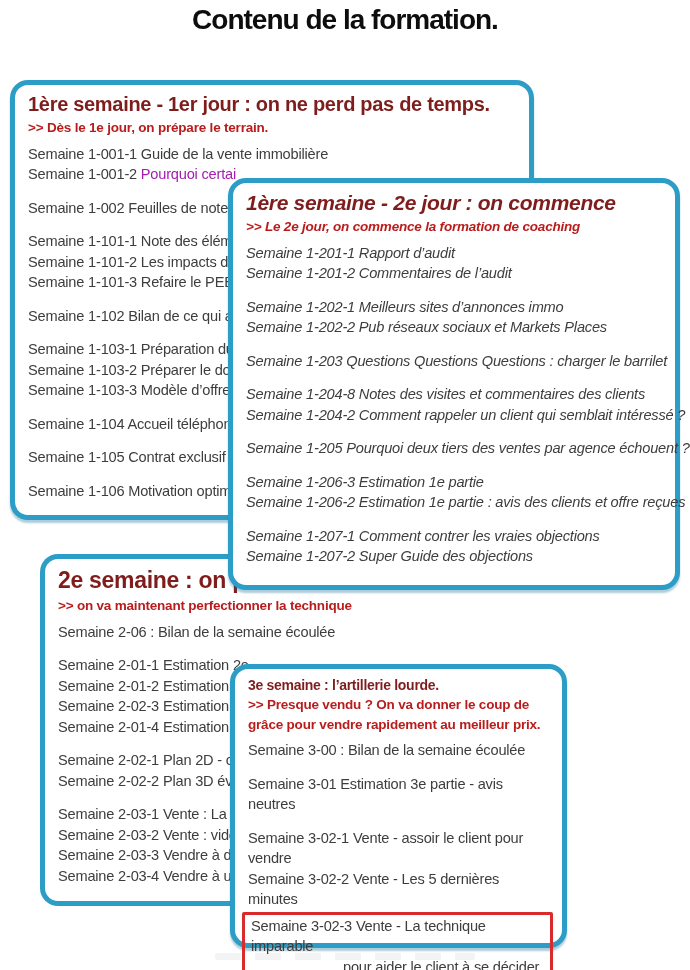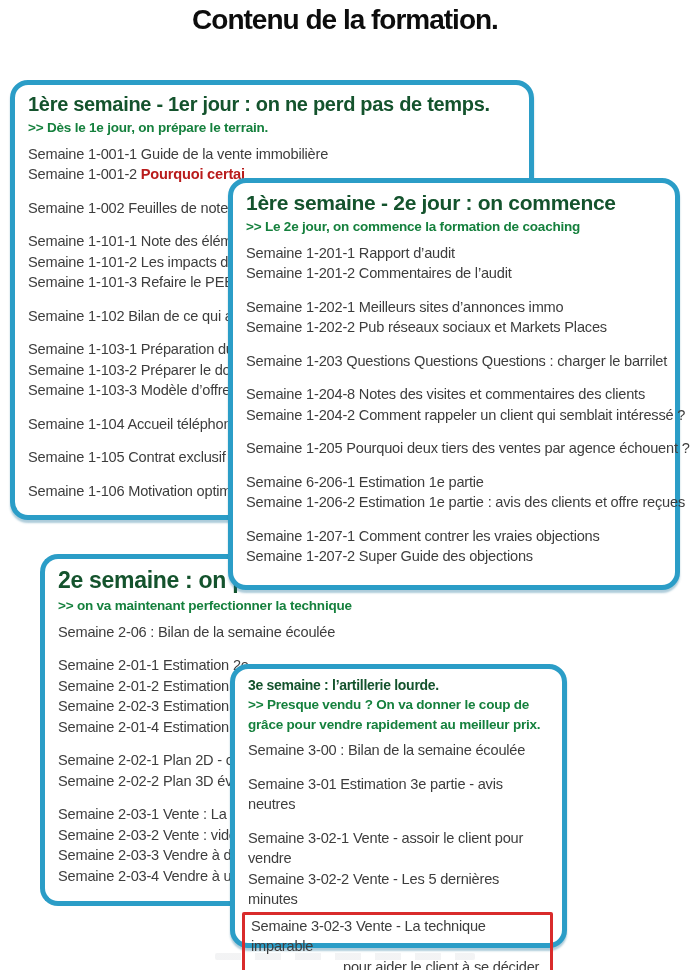--- a/index.html
+++ b/index.html
@@ -14,42 +14,42 @@
     text-align:center;font-size:28px;font-weight:800;color:#0d0d0d;
     letter-spacing:-1px;margin:0;
   }
   .panel{
     position:absolute;background:#ffffff;
     border:5px solid #2b9dc7;border-radius:18px;
     box-shadow:0 3px 2px rgba(23,110,150,.35);
     padding:7px 13px;box-sizing:border-box;
   }
   .panel1{left:10px;top:80px;width:524px;height:440px;z-index:1;}
-  .panel2{left:228px;top:178px;width:452px;height:412px;z-index:2;}
+  .panel2{left:228px;top:178px;width:452px;height:412px;z-index:2;font-style:italic;}
   .panel3{left:40px;top:554px;width:460px;height:352px;z-index:1;
           border-right:none;border-radius:18px 0 0 18px;box-shadow:none;}
   .panel4{left:230px;top:664px;width:337px;height:284px;z-index:2;}
   .panel-title{
-    font-weight:700;color:#14532d;white-space:nowrap;overflow:hidden;
+    font-weight:700;color:#7f1d1d;white-space:nowrap;overflow:hidden;
     letter-spacing:-0.3px;margin:1px 0 2px 0;
   }
   .panel1 .panel-title{font-size:20px;}
   .panel2 .panel-title{font-size:21px;}
   .panel3 .panel-title{font-size:23px;}
   .panel4 .panel-title{font-size:14px;}
   .panel-subtitle{
-    color:#15803d;font-weight:700;font-size:13.5px;
+    color:#b91c1c;font-weight:700;font-size:13.5px;
     margin:2px 0 6px 0;line-height:1.45;letter-spacing:-0.2px;
   }
   .panel-items{font-size:14.6px;letter-spacing:-0.2px;}
   .item{line-height:20.5px;white-space:nowrap;}
   .panel4 .item{white-space:normal;}
   .item.gap{margin-top:13px;}
   .panel2 .item.gap{}
-  .item b{font-weight:700;color:#b91c1c;}
+  .item b{font-weight:400;color:#a21caf;}
   .item.boxed{
     border:3px solid #d92b2b;border-radius:2px;
     margin-left:-6px;margin-right:-4px;padding:1px 3px 3px 6px;
     margin-top:2px;
   }
   .item .line2{padding-left:92px;line-height:20.5px;}
   .cutoff-remnant{
     position:absolute;left:215px;top:953px;width:260px;height:7px;z-index:0;
     background:repeating-linear-gradient(90deg,#e9eaec 0 26px,#ffffff 26px 40px);
     opacity:.55;border-radius:2px;
@@ -103,21 +103,21 @@
   <div class="panel-subtitle">&gt;&gt; Le 2e jour, on commence la formation de coaching</div>
   <div class="panel-items">
       <div class="item"><span>Semaine 1-201-1 Rapport d’audit</span></div>
       <div class="item"><span>Semaine 1-201-2 Commentaires de l’audit</span></div>
       <div class="item gap"><span>Semaine 1-202-1 Meilleurs sites d’annonces immo</span></div>
       <div class="item"><span>Semaine 1-202-2 Pub réseaux sociaux et Markets Places</span></div>
       <div class="item gap"><span>Semaine 1-203 Questions Questions Questions : charger le barrilet</span></div>
       <div class="item gap"><span>Semaine 1-204-8 Notes des visites et commentaires des clients</span></div>
       <div class="item"><span>Semaine 1-204-2 Comment rappeler un client qui semblait intéressé ?</span></div>
       <div class="item gap"><span>Semaine 1-205 Pourquoi deux tiers des ventes par agence échouent ?</span></div>
-      <div class="item gap"><span>Semaine 6-206-1 Estimation 1e partie</span></div>
+      <div class="item gap"><span>Semaine 1-206-3 Estimation 1e partie</span></div>
       <div class="item"><span>Semaine 1-206-2 Estimation 1e partie : avis des clients et offre reçues</span></div>
       <div class="item gap"><span>Semaine 1-207-1 Comment contrer les vraies objections</span></div>
       <div class="item"><span>Semaine 1-207-2 Super Guide des objections</span></div>
     </div>
 </div>
 
 <div class="panel panel4">
   <div class="panel-title">3e semaine : l’artillerie lourde.</div>
   <div class="panel-subtitle">&gt;&gt; Presque vendu ? On va donner le coup de grâce pour vendre rapidement au meilleur prix.</div>
   <div class="panel-items">

